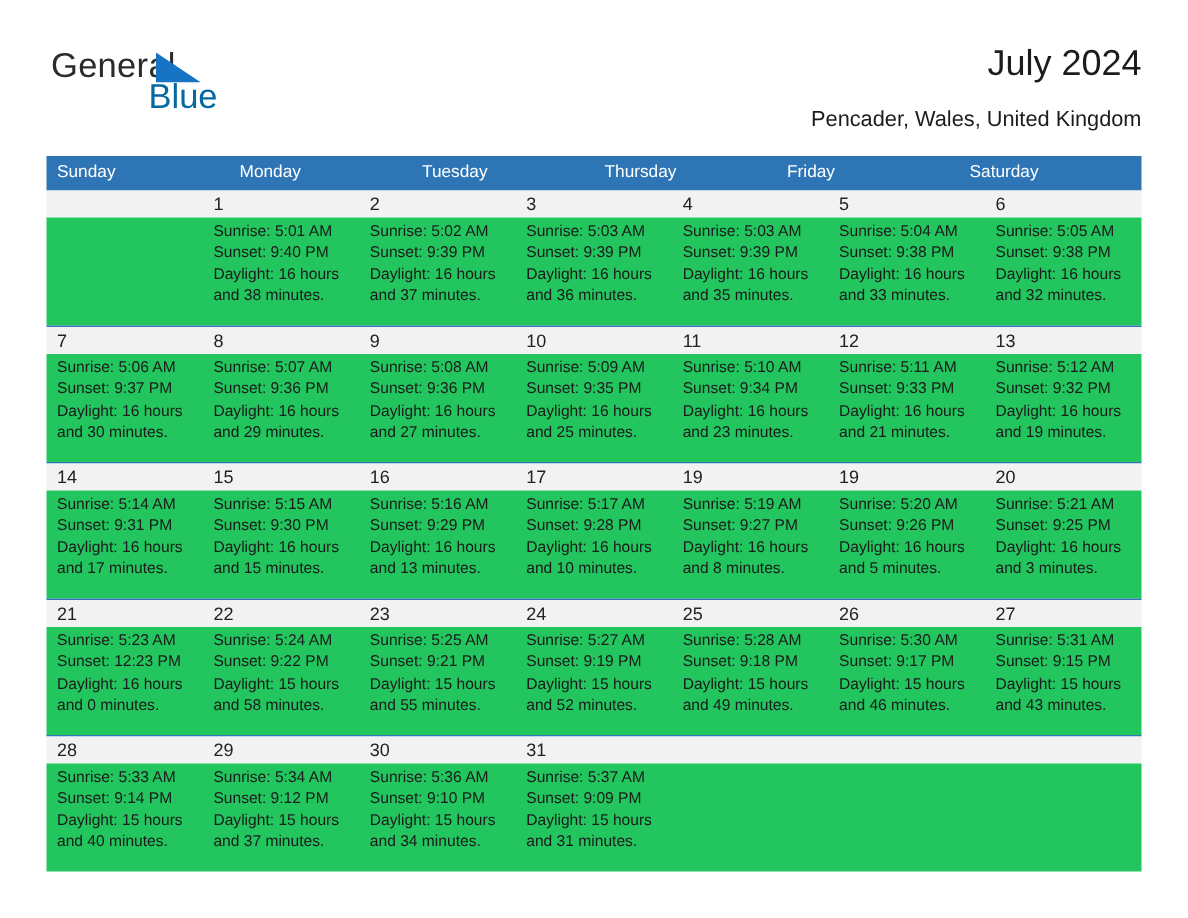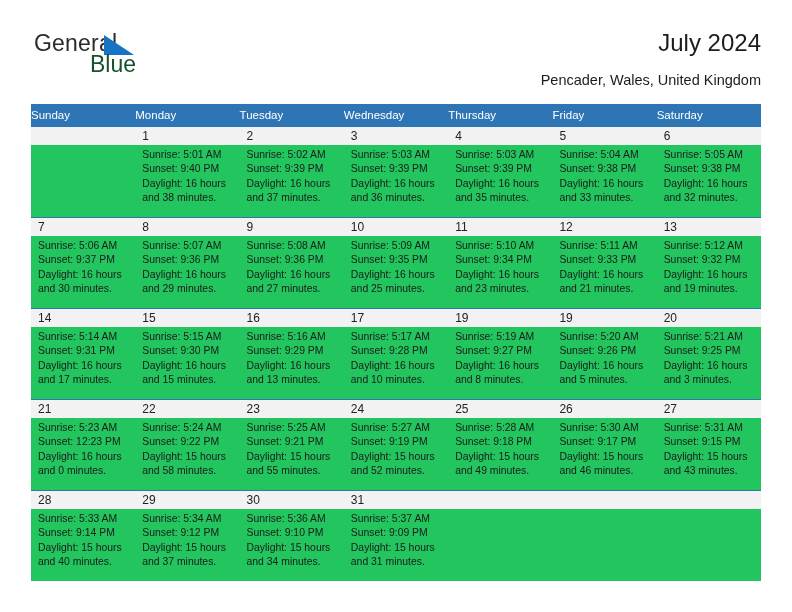--- a/index.html
+++ b/index.html
@@ -47,24 +47,24 @@
   }
   .logo-tri {
     position: absolute;
     left: 73px;
     top: 7px;
     width: 30px;
     height: 20px;
   }
   .logo-blue {
     position: absolute;
-    left: 59px;
+    left: 68px;
     top: 23px;
     font-size: 23px;
-    color: #14532d;
+    color: #0369a1;
     font-family: "Liberation Sans", sans-serif;
   }
   .title-block {
     position: absolute;
     right: 0;
     top: 0;
     text-align: right;
   }
   .cal-title {
     font-size: 24px;
@@ -91,20 +91,21 @@
     display: flex;
     width: 730px;
     background: #2e75b6;
   }
   .dow {
     flex: 1 1 0;
     height: 22px;
     line-height: 22px;
     color: #ffffff;
     font-size: 11.5px;
+    padding-left: 7px;
     box-sizing: border-box;
     white-space: nowrap;
   }
   .week {
     width: 730px;
     border-top: 1px solid #2e75b6;
   }
   .week:first-of-type {
     border-top: none;
   }
@@ -163,21 +164,20 @@
     </div>
 
   </div>
 
   <div class="calendar">
 
     <div class="dow-row">
       <div class="dow">Sunday</div>
       <div class="dow">Monday</div>
       <div class="dow">Tuesday</div>
-      <div class="dow">Wednesday</div>
       <div class="dow">Thursday</div>
       <div class="dow">Friday</div>
       <div class="dow">Saturday</div>
     </div>
 
     <div class="week">
       <div class="week-numbers">
         <div class="daynum"></div>
         <div class="daynum">1</div>
         <div class="daynum">2</div>

